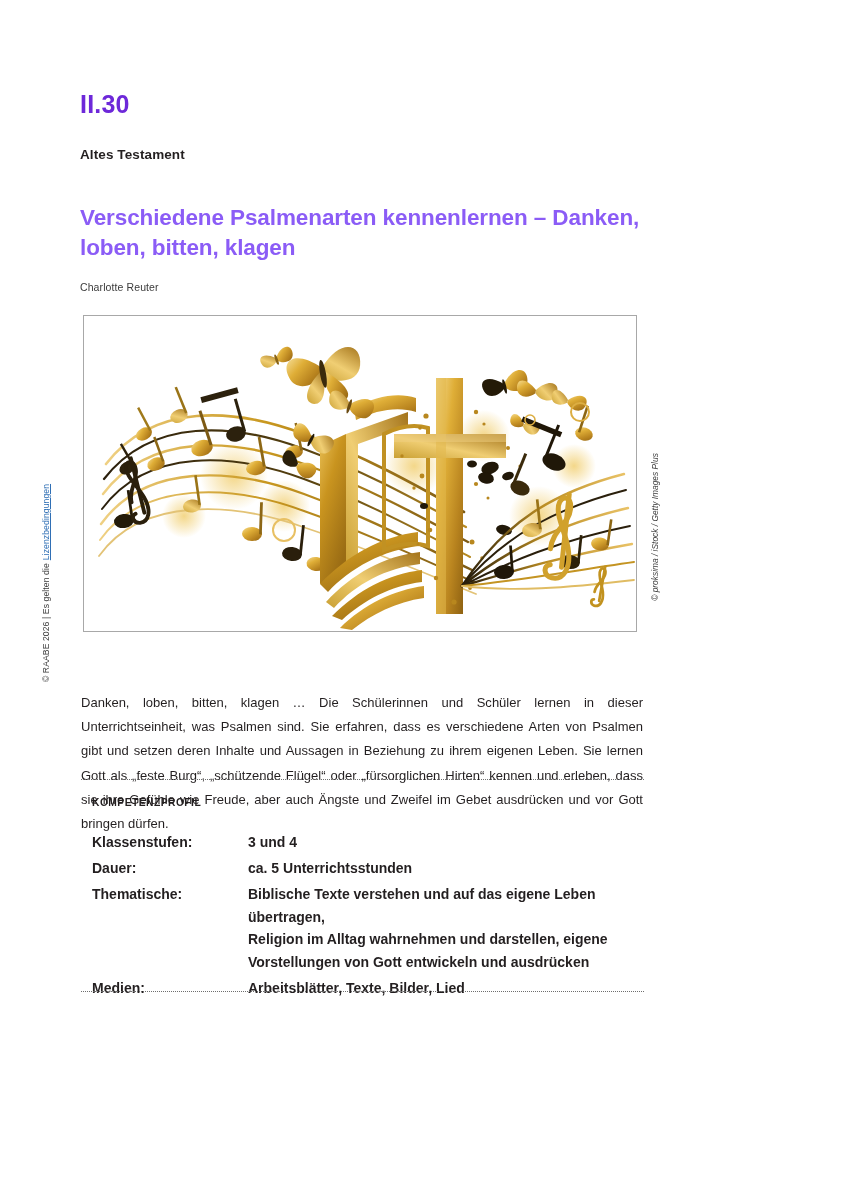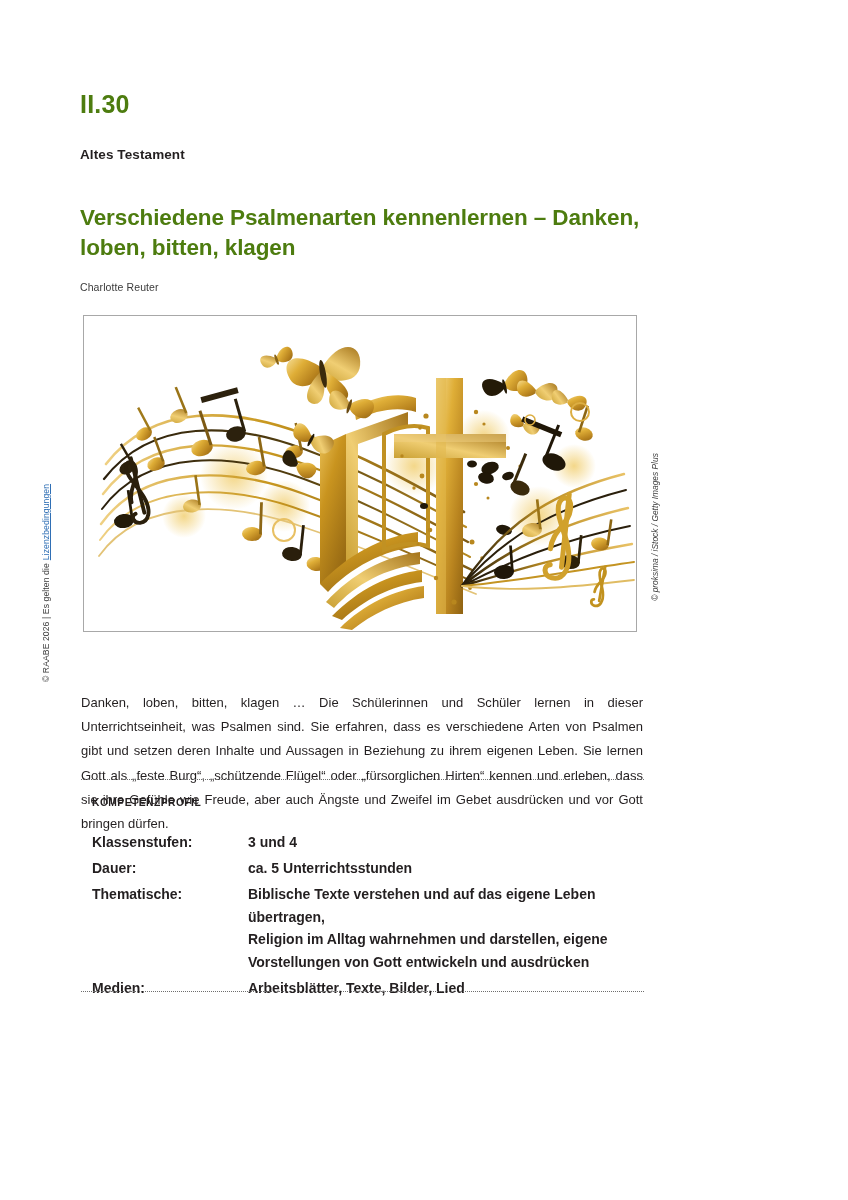--- a/index.html
+++ b/index.html
@@ -51,42 +51,42 @@
     margin-left: 3px;
   }
 
   
   .chapter-no {
     position: absolute;
     left: 80px;
     top: 92px;
     font-size: 25px;
     font-weight: 700;
-    color: #4d7c0f;
+    color: #6d28d9;
     letter-spacing: 0.2px;
     line-height: 1;
   }
   .section-label {
     position: absolute;
     left: 80px;
     top: 147px;
     font-size: 13.5px;
     font-weight: 700;
     color: #231f20;
     letter-spacing: 0.1px;
   }
   .main-title {
     position: absolute;
     left: 80px;
     top: 188px;
     width: 570px;
     font-size: 22.5px;
     font-weight: 700;
     line-height: 1.33;
-    color: #4d7c0f;
+    color: #8b5cf6;
     letter-spacing: -0.1px;
   }
   .author {
     position: absolute;
     left: 80px;
     top: 281px;
     font-size: 10.5px;
     color: #3a3a3a;
     letter-spacing: 0.1px;
   }

